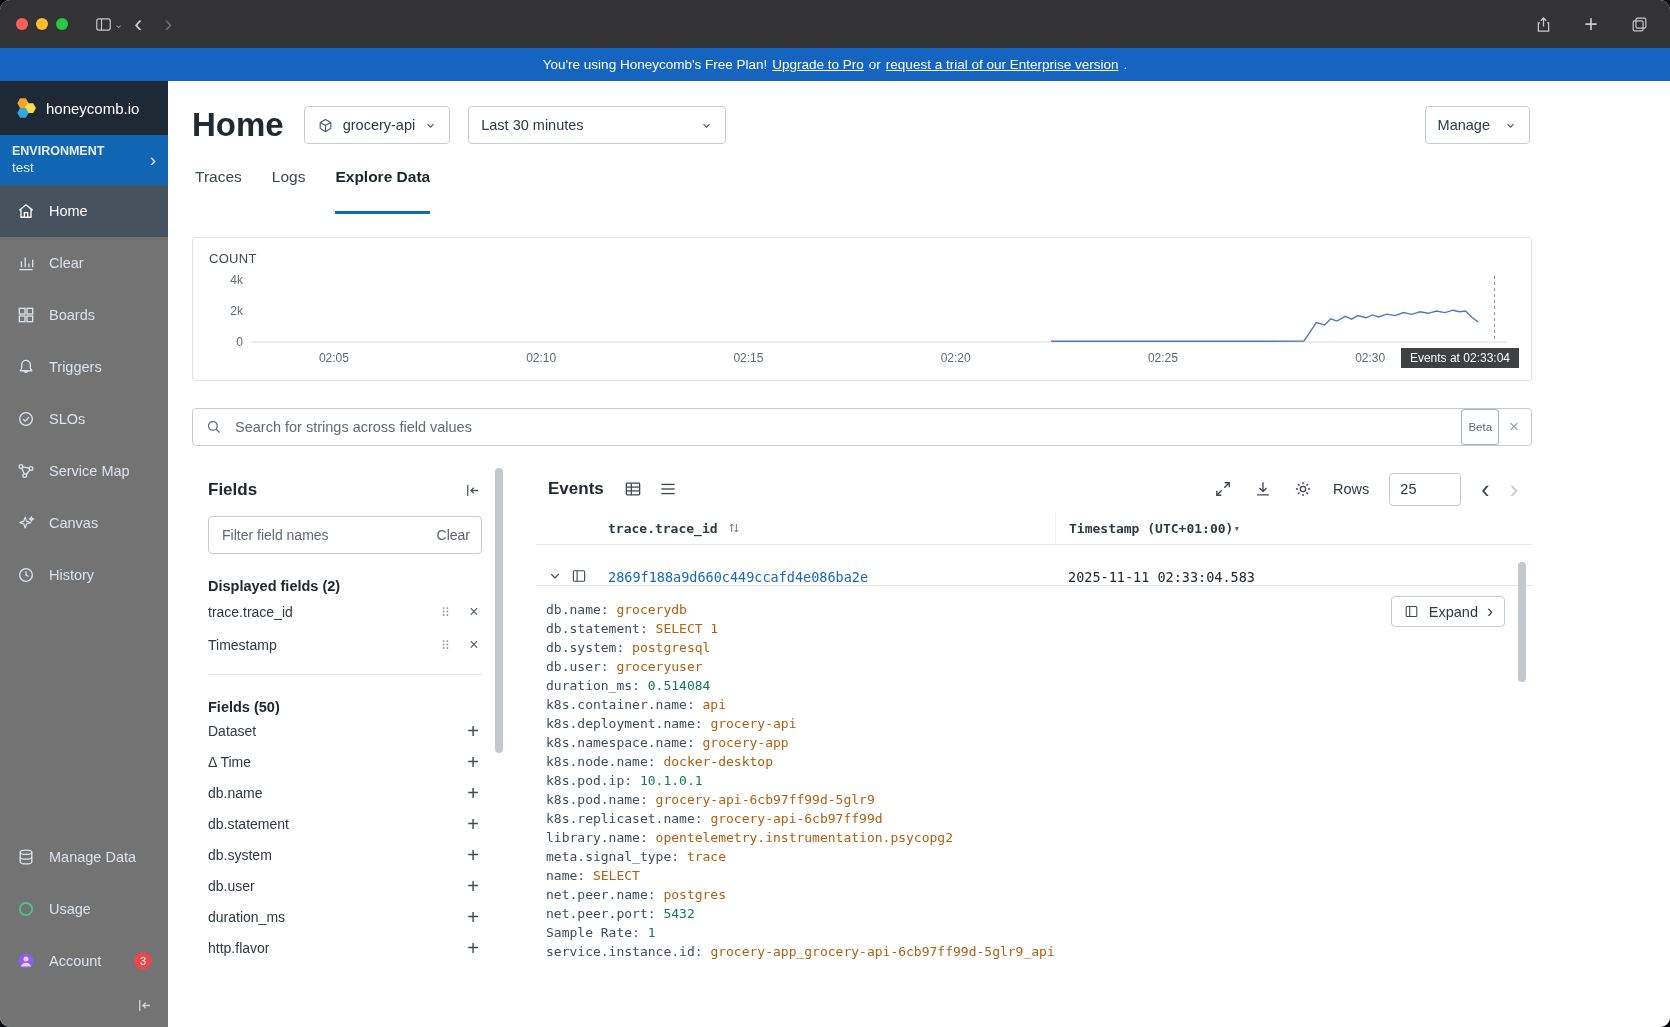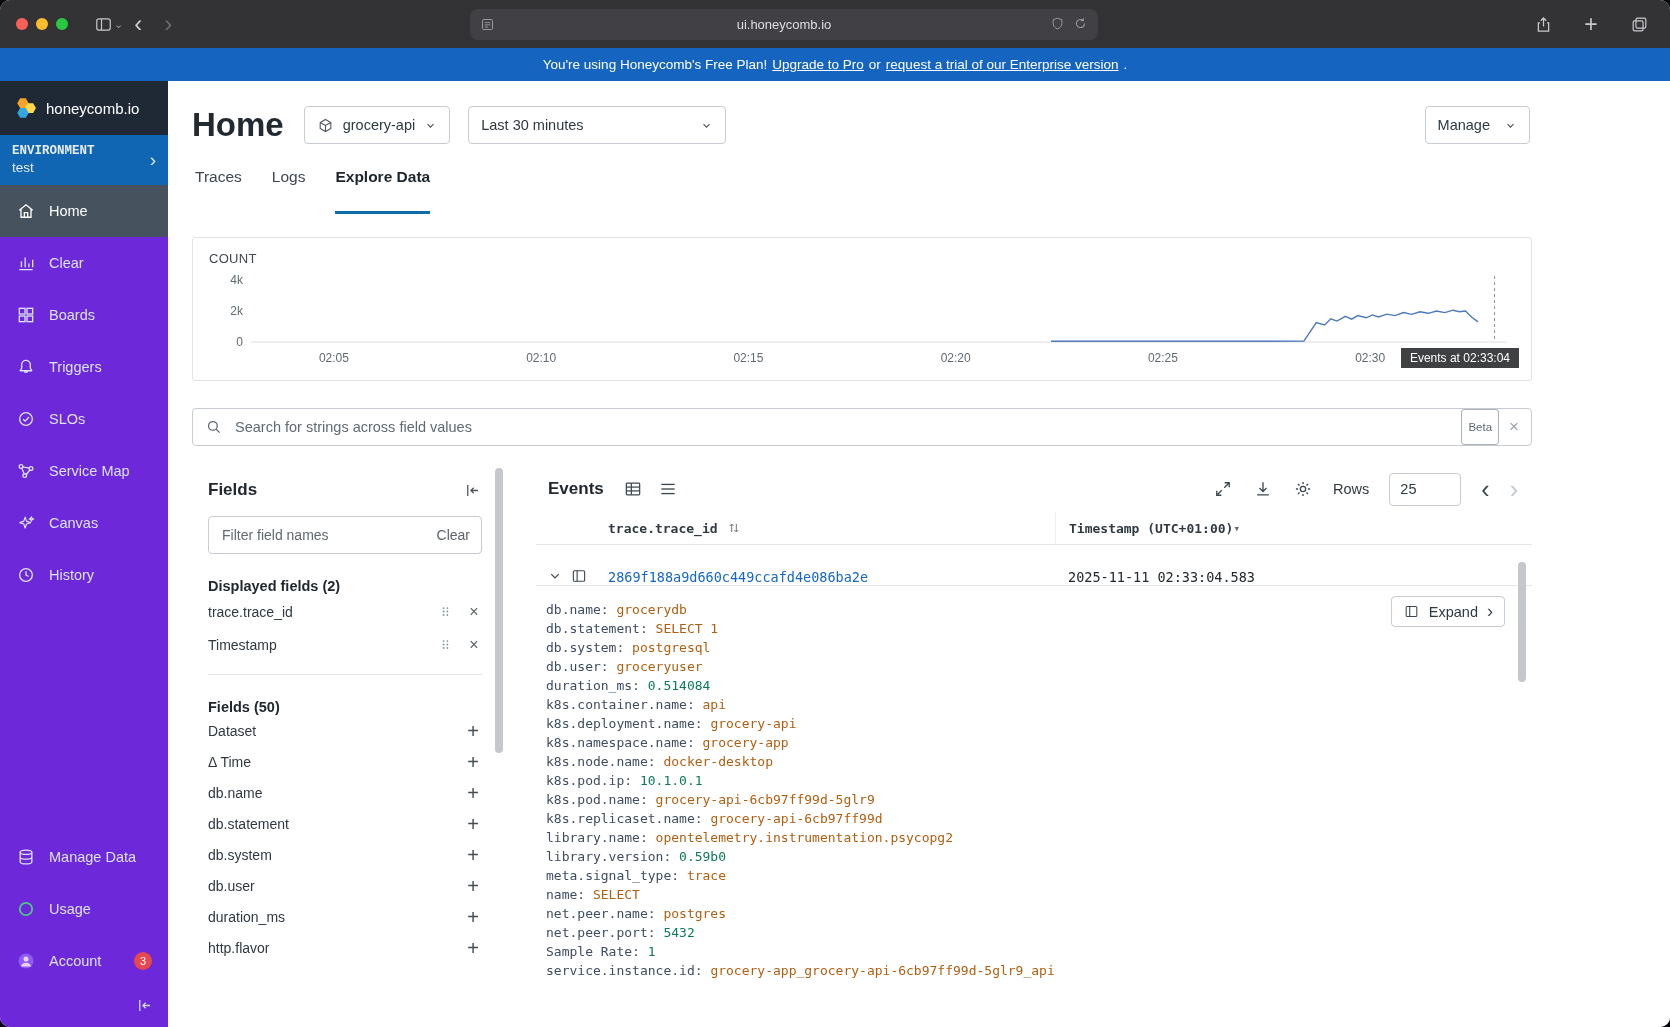--- a/index.html
+++ b/index.html
@@ -21,25 +21,25 @@
   .urlbar .right-ics { position:absolute; right:10px; display:flex; gap:8px; }
   .urlbar svg { width:15px; height:15px; }
   .chrome-right { position:absolute; right:16px; display:flex; gap:18px; align-items:center; }
 
   
   .banner { height:33px; background:#1565c0; color:#fff; font-size:13.5px; display:flex; align-items:center; justify-content:center; gap:5px; }
   .banner a { color:#fff; text-decoration:underline; cursor:pointer; }
 
   
   .app { display:flex; height:946px; }
-  .sidebar { width:168px; background:#6d28d9; color:#e7edf3; display:flex; flex-direction:column; flex-shrink:0; }
+  .sidebar { width:168px; background:#737373; color:#e7edf3; display:flex; flex-direction:column; flex-shrink:0; }
   .brand { height:54px; background:#1f2936; display:flex; align-items:center; gap:8px; padding:0 12px; font-size:15px; color:#fff; }
   .brand svg { width:26px; height:26px; }
   .env { background:#1166b3; padding:9px 12px 10px; display:flex; align-items:center; justify-content:space-between; cursor:pointer; }
-  .env-label { font-size:12.5px; font-weight:700;font-family:Liberation Mono, monospace; }
+  .env-label { font-size:12.5px; font-weight:700; }
   .env-name { font-size:13.5px; margin-top:2px; }
   .env-chev { font-size:19px; color:#dce9f5; }
   .nav-item { height:52px; display:flex; align-items:center; gap:13px; padding:0 16px; font-size:14.5px; cursor:pointer; color:#dbe3eb; }
   .nav-item.active { background:#46535f; color:#fff; }
   .nav-icon { width:20px; height:20px; display:inline-flex; flex-shrink:0; }
   .nav-icon svg { width:20px; height:20px; }
   .nav-badge { margin-left:auto; background:#e5484d; color:#fff; border-radius:50%; width:18px; height:18px; font-size:11px; display:flex; align-items:center; justify-content:center; }
   .nav-bottom { margin-top:auto; }
   .collapse-row { height:40px; display:flex; align-items:center; justify-content:flex-end; padding:0 14px 4px; color:#cdd6de; cursor:pointer; }
   .collapse-row svg { width:19px; height:19px; }
@@ -144,41 +144,20 @@
         </svg>
     </span>
     <span class="mini-caret">⌄</span>
     <span class="chrome-btn">
         <span class="chev-txt">‹</span>
       </span>
     <span class="chrome-btn">
         <span class="chev-txt dim">›</span>
       </span>
 
-    <div class="urlbar">
-      <span class="left-ic">
-        <svg viewBox="0 0 24 24">
-            <rect x="4" y="4" width="16" height="16" rx="2" fill="none" stroke="#9a9a9e" stroke-width="1.6"></rect>
-            <path d="M7.5 9 H16.5 M7.5 12.5 H16.5 M7.5 16 H13" stroke="#9a9a9e" stroke-width="1.4"></path>
-          </svg>
-      </span>
-      <span>ui.honeycomb.io</span>
-      <span class="right-ics">
-        <span>
-          <svg viewBox="0 0 24 24">
-              <path d="M12 3.5 L19 6 V11.5 C19 16 16 19.3 12 20.5 C8 19.3 5 16 5 11.5 V6 Z" fill="none" stroke="#9a9a9e" stroke-width="1.6"></path>
-            </svg>
-        </span>
-        <span>
-          <svg viewBox="0 0 24 24">
-              <path d="M18.5 12 a6.5 6.5 0 1 1 -2 -4.7 M16.5 3.5 V7.5 H12.5" fill="none" stroke="#9a9a9e" stroke-width="1.7"></path>
-            </svg>
-        </span>
-      </span>
-    </div>
 
     <div class="chrome-right">
       <span class="chrome-btn">
         <svg viewBox="0 0 24 24">
             <path d="M12 14.5 V4 M8.5 7.2 L12 3.7 L15.5 7.2 M7.5 10 H5.5 V20.5 H18.5 V10 H16.5" fill="none" stroke="#c9c9cd" stroke-width="1.6"></path>
           </svg>
       </span>
       <span class="chrome-btn" style="font-size:23px;">+</span>
       <span class="chrome-btn">
         <svg viewBox="0 0 24 24">
@@ -583,21 +562,20 @@
                 <div class="kv"><span class="k">db.user: </span><span class="v-string">groceryuser</span></div>
                 <div class="kv"><span class="k">duration_ms: </span><span class="v-number">0.514084</span></div>
                 <div class="kv"><span class="k">k8s.container.name: </span><span class="v-string">api</span></div>
                 <div class="kv"><span class="k">k8s.deployment.name: </span><span class="v-string">grocery-api</span></div>
                 <div class="kv"><span class="k">k8s.namespace.name: </span><span class="v-string">grocery-app</span></div>
                 <div class="kv"><span class="k">k8s.node.name: </span><span class="v-string">docker-desktop</span></div>
                 <div class="kv"><span class="k">k8s.pod.ip: </span><span class="v-number">10.1.0.1</span></div>
                 <div class="kv"><span class="k">k8s.pod.name: </span><span class="v-string">grocery-api-6cb97ff99d-5glr9</span></div>
                 <div class="kv"><span class="k">k8s.replicaset.name: </span><span class="v-string">grocery-api-6cb97ff99d</span></div>
                 <div class="kv"><span class="k">library.name: </span><span class="v-string">opentelemetry.instrumentation.psycopg2</span></div>
-                <div class="kv"><span class="k">library.version: </span><span class="v-number">0.59b0</span></div>
                 <div class="kv"><span class="k">meta.signal_type: </span><span class="v-string">trace</span></div>
                 <div class="kv"><span class="k">name: </span><span class="v-string">SELECT</span></div>
                 <div class="kv"><span class="k">net.peer.name: </span><span class="v-string">postgres</span></div>
                 <div class="kv"><span class="k">net.peer.port: </span><span class="v-number">5432</span></div>
                 <div class="kv"><span class="k">Sample Rate: </span><span class="v-number">1</span></div>
                 <div class="kv"><span class="k">service.instance.id: </span><span class="v-string">grocery-app_grocery-api-6cb97ff99d-5glr9_api</span></div>
               </div>
             <button class="expand-btn">
               <svg viewBox="0 0 24 24">
                   <g fill="none" stroke="#3c4852" stroke-width="1.5">

